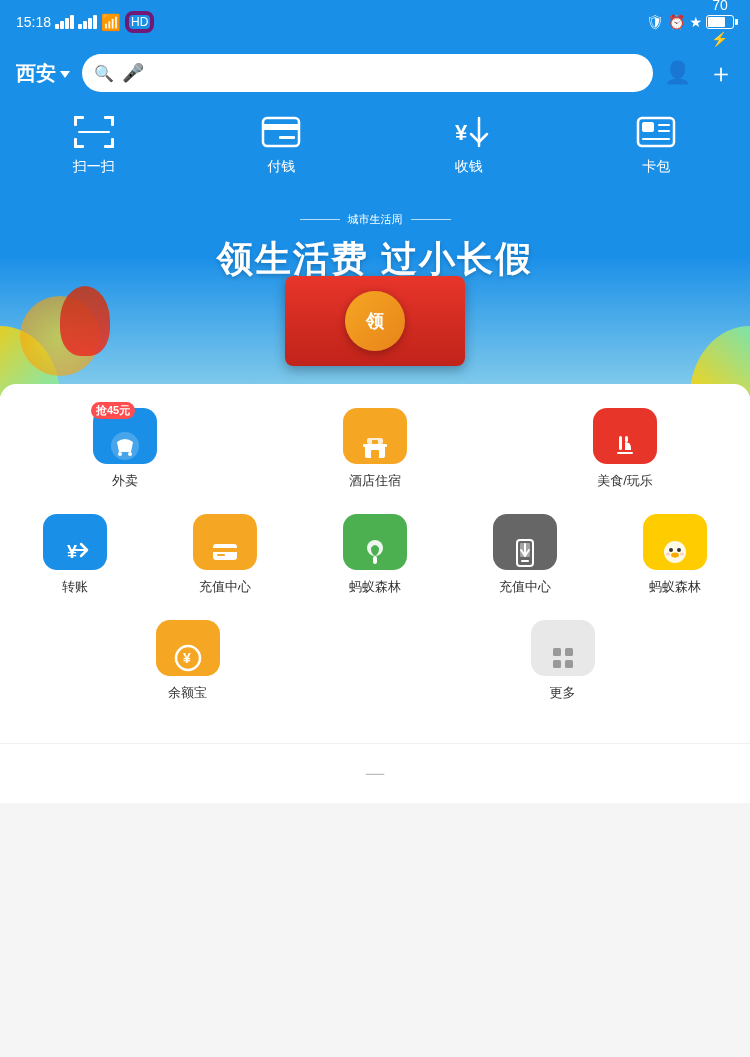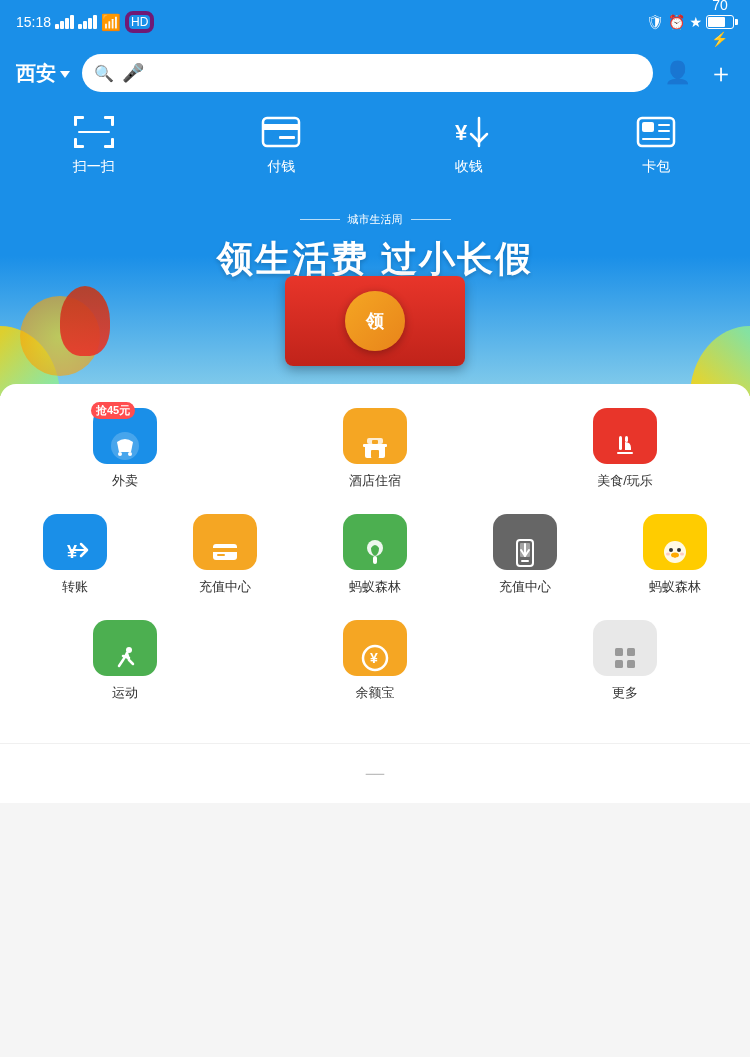--- a/index.html
+++ b/index.html
@@ -501,32 +501,20 @@
           <ellipse cx="25" cy="20" rx="2" ry="1.5" fill="#ffaaaa" opacity="0.6"></ellipse>
         </svg>
       </div>
       <span class="service-label">蚂蚁森林</span>
     </div>
   </div>
 
   <div class="service-row">
 
 
-    <div class="service-item">
-      <div class="service-icon-wrap" style="background:#4caf50;">
-        <svg width="36" height="36" viewBox="0 0 36 36">
-
-          <circle cx="22" cy="10" r="3" fill="white"></circle>
-          <path d="M20 13 L16 20 L12 26" stroke="white" stroke-width="2.5" fill="none" stroke-linecap="round"></path>
-          <path d="M20 13 L22 20 L26 24" stroke="white" stroke-width="2.5" fill="none" stroke-linecap="round"></path>
-          <path d="M16 16 L22 18" stroke="white" stroke-width="2.5" fill="none" stroke-linecap="round"></path>
-        </svg>
-      </div>
-      <span class="service-label">运动</span>
-    </div>
 
     <div class="service-item">
       <div class="service-icon-wrap" style="background:#f5a623;">
         <svg width="36" height="36" viewBox="0 0 36 36">
           <circle cx="18" cy="18" r="12" fill="none" stroke="white" stroke-width="2.5"></circle>
           <text x="13" y="23" fill="white" font-size="14" font-weight="bold">¥</text>
         </svg>
       </div>
       <span class="service-label">余额宝</span>
     </div>

